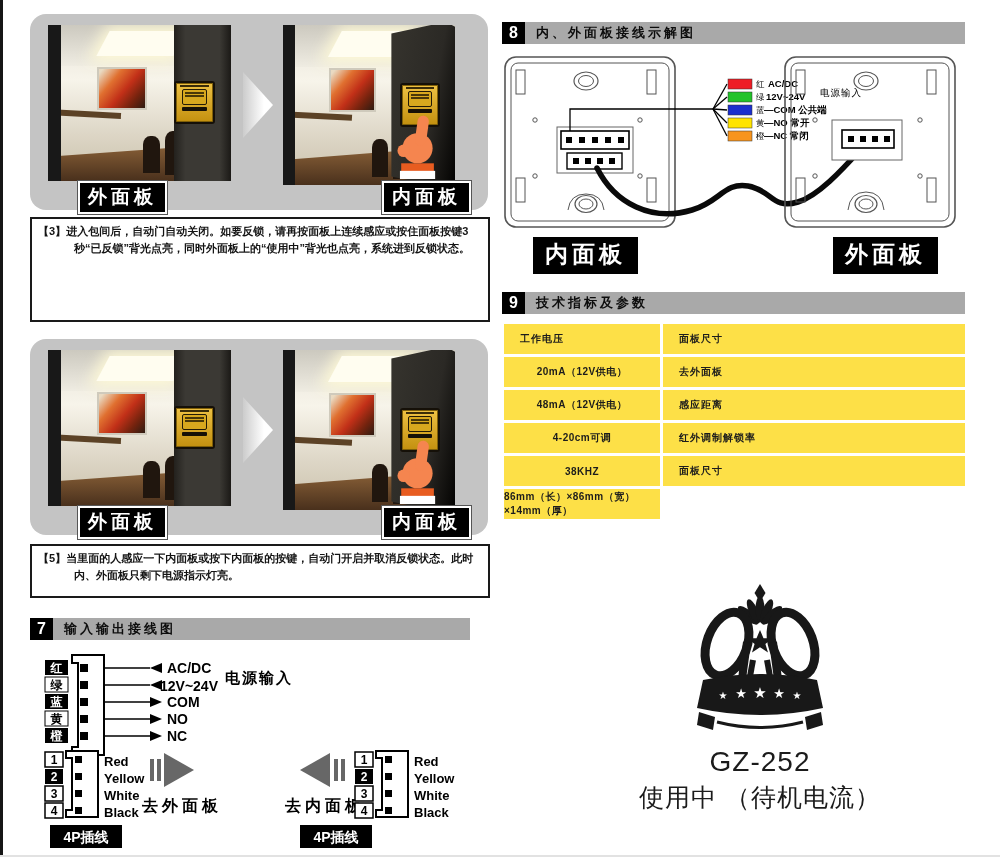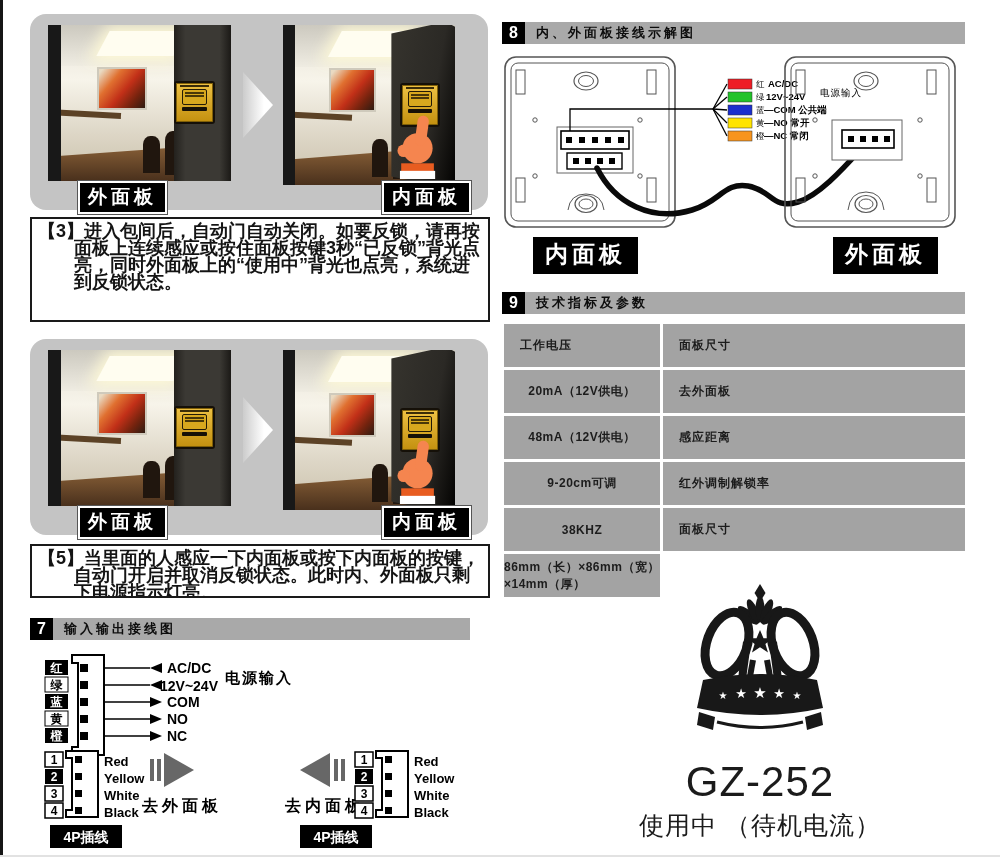--- a/index.html
+++ b/index.html
@@ -13,21 +13,21 @@
 
   
   .sec-header{display:flex;align-items:stretch;height:22px;}
   .sec-num{width:23px;background:#000;color:#fff;font-weight:bold;font-size:16px;
            display:flex;align-items:center;justify-content:center;}
   .sec-bar{flex:1;background:#a9a9a9;display:flex;align-items:center;padding-left:11px;
            font-weight:bold;font-size:13px;letter-spacing:3px;color:#0d0d0d;}
 
   
   .note-box{background:#fff;border:2px solid #1a1a1a;padding:4px 6px 2px 6px;overflow:hidden;}
-  .note-box p{margin:0;font-size:18px;line-height:17px;font-weight:bold;color:#141414;
+  .note-box p{margin:0;font-size:11px;line-height:17px;font-weight:bold;color:#141414;
               padding-left:36px;text-indent:-36px;}
 
   
   .photo-block{background:#c4c4c4;border-radius:16px;}
   .photo{position:absolute;overflow:hidden;background:#ece8dd;}
   .room-wall{position:absolute;inset:0;
       background:linear-gradient(180deg,#e6e2d8 0%,#f7f4ea 35%,#ddd6c6 70%,#c9c0aa 100%);}
   .ceil{position:absolute;left:0;top:0;width:100%;height:26%;
       background:linear-gradient(180deg,#ccc9bf,#efece2);}
   .lightpanel{position:absolute;left:30%;top:4%;width:42%;height:16%;background:#fffdf0;
@@ -57,28 +57,28 @@
       clip-path:polygon(0 0,100% 50%,0 100%);}
   .photo-badge{position:absolute;background:#000;color:#fff;font-weight:bold;font-size:19px;
       letter-spacing:4px;padding:1px 8px 2px;border:2px solid #fff;box-shadow:0 0 0 1px #555;}
 
   
   .panel-badge{position:absolute;background:#000;color:#fff;font-weight:bold;font-size:23px;
       letter-spacing:4px;padding:2px 12px 4px;}
 
   
   .spec-table{display:grid;grid-template-columns:156px 1fr;gap:3px;background:#fff;}
-  .spec-cell{background:#a3a3a3;height:43px;display:flex;align-items:center;
-      font-weight:bold;font-size:12px;color:#1c1c1c;}
+  .spec-cell{background:#fde047;height:30px;display:flex;align-items:center;
+      font-weight:bold;font-size:10px;color:#1c1c1c;}
   .spec-name{padding-left:16px;letter-spacing:1px;}
   .spec-value{justify-content:center;letter-spacing:.5px;}
 
   
   .brand{text-align:center;}
-  .brand-model{font-size:42px;color:#1b1b1b;letter-spacing:1px;margin-top:12px;}
+  .brand-model{font-size:28px;color:#1b1b1b;letter-spacing:1px;margin-top:0px;}
   .brand-sub{font-size:25px;color:#1b1b1b;margin-top:3px;letter-spacing:1px;}
 
   svg text{font-family:"Liberation Sans","DejaVu Sans",sans-serif;}
 </style>
 </head>
 <body>
 
 <div class="stage">
   <div class="abs edge-left"></div>
   <div class="abs edge-bottom"></div>
@@ -420,21 +420,21 @@
     <div class="sec-bar">技术指标及参数</div>
   </div>
 
   <div class="abs spec-table" style="left:504px;top:324px;width:461px;">
     <div class="spec-cell spec-name">工作电压</div>
     <div class="spec-cell spec-name">面板尺寸</div>
     <div class="spec-cell spec-value">20mA（12V供电）</div>
     <div class="spec-cell spec-name">去外面板</div>
     <div class="spec-cell spec-value">48mA（12V供电）</div>
     <div class="spec-cell spec-name">感应距离</div>
-    <div class="spec-cell spec-value">9-20cm可调</div>
+    <div class="spec-cell spec-value">4-20cm可调</div>
     <div class="spec-cell spec-name">红外调制解锁率</div>
     <div class="spec-cell spec-value">38KHZ</div>
     <div class="spec-cell spec-name">面板尺寸</div>
     <div class="spec-cell spec-value">86mm（长）×86mm（宽）×14mm（厚）</div>
   </div>
 
   <div class="abs brand" style="left:555px;top:582px;width:410px;">
     <svg width="150" height="160" viewBox="0 0 150 160">
       <g fill="#181818">
         <path d="M75,2 L80.5,11 L75,20 L69.5,11 Z"></path>

